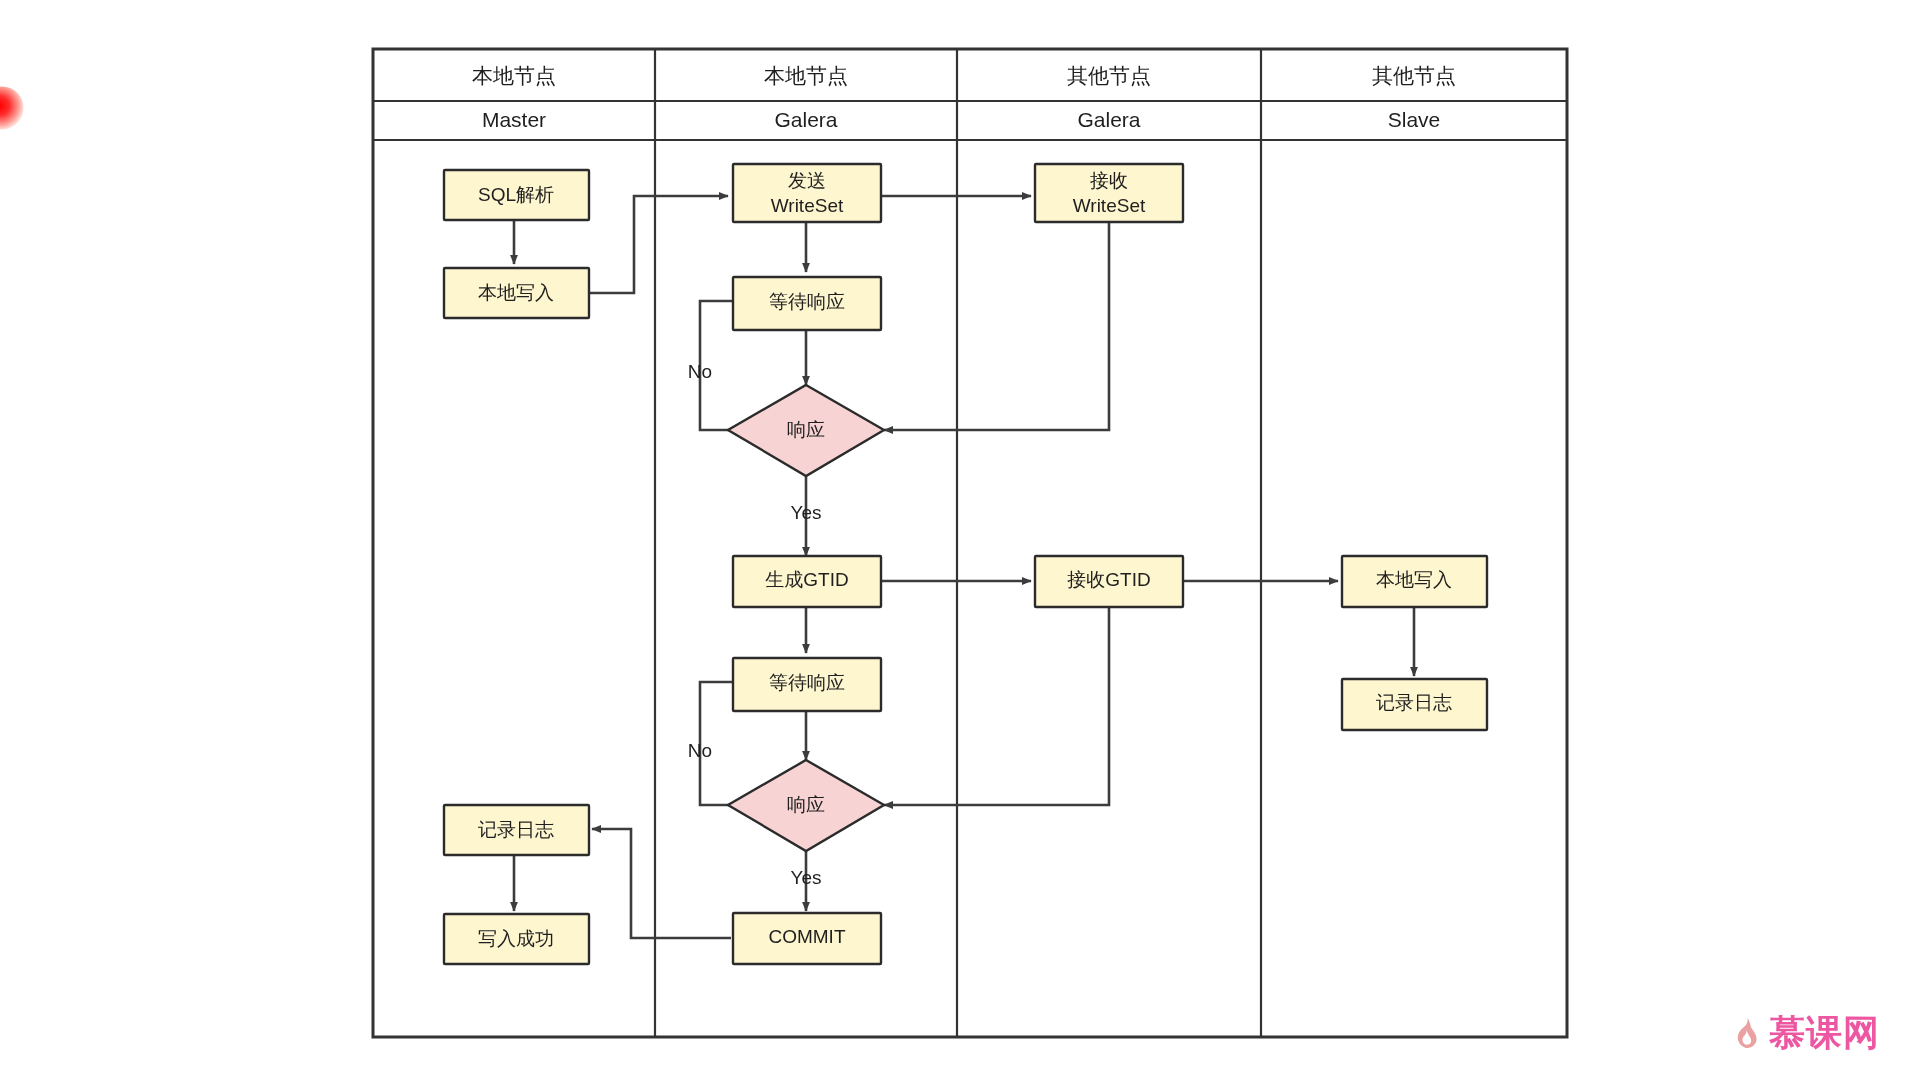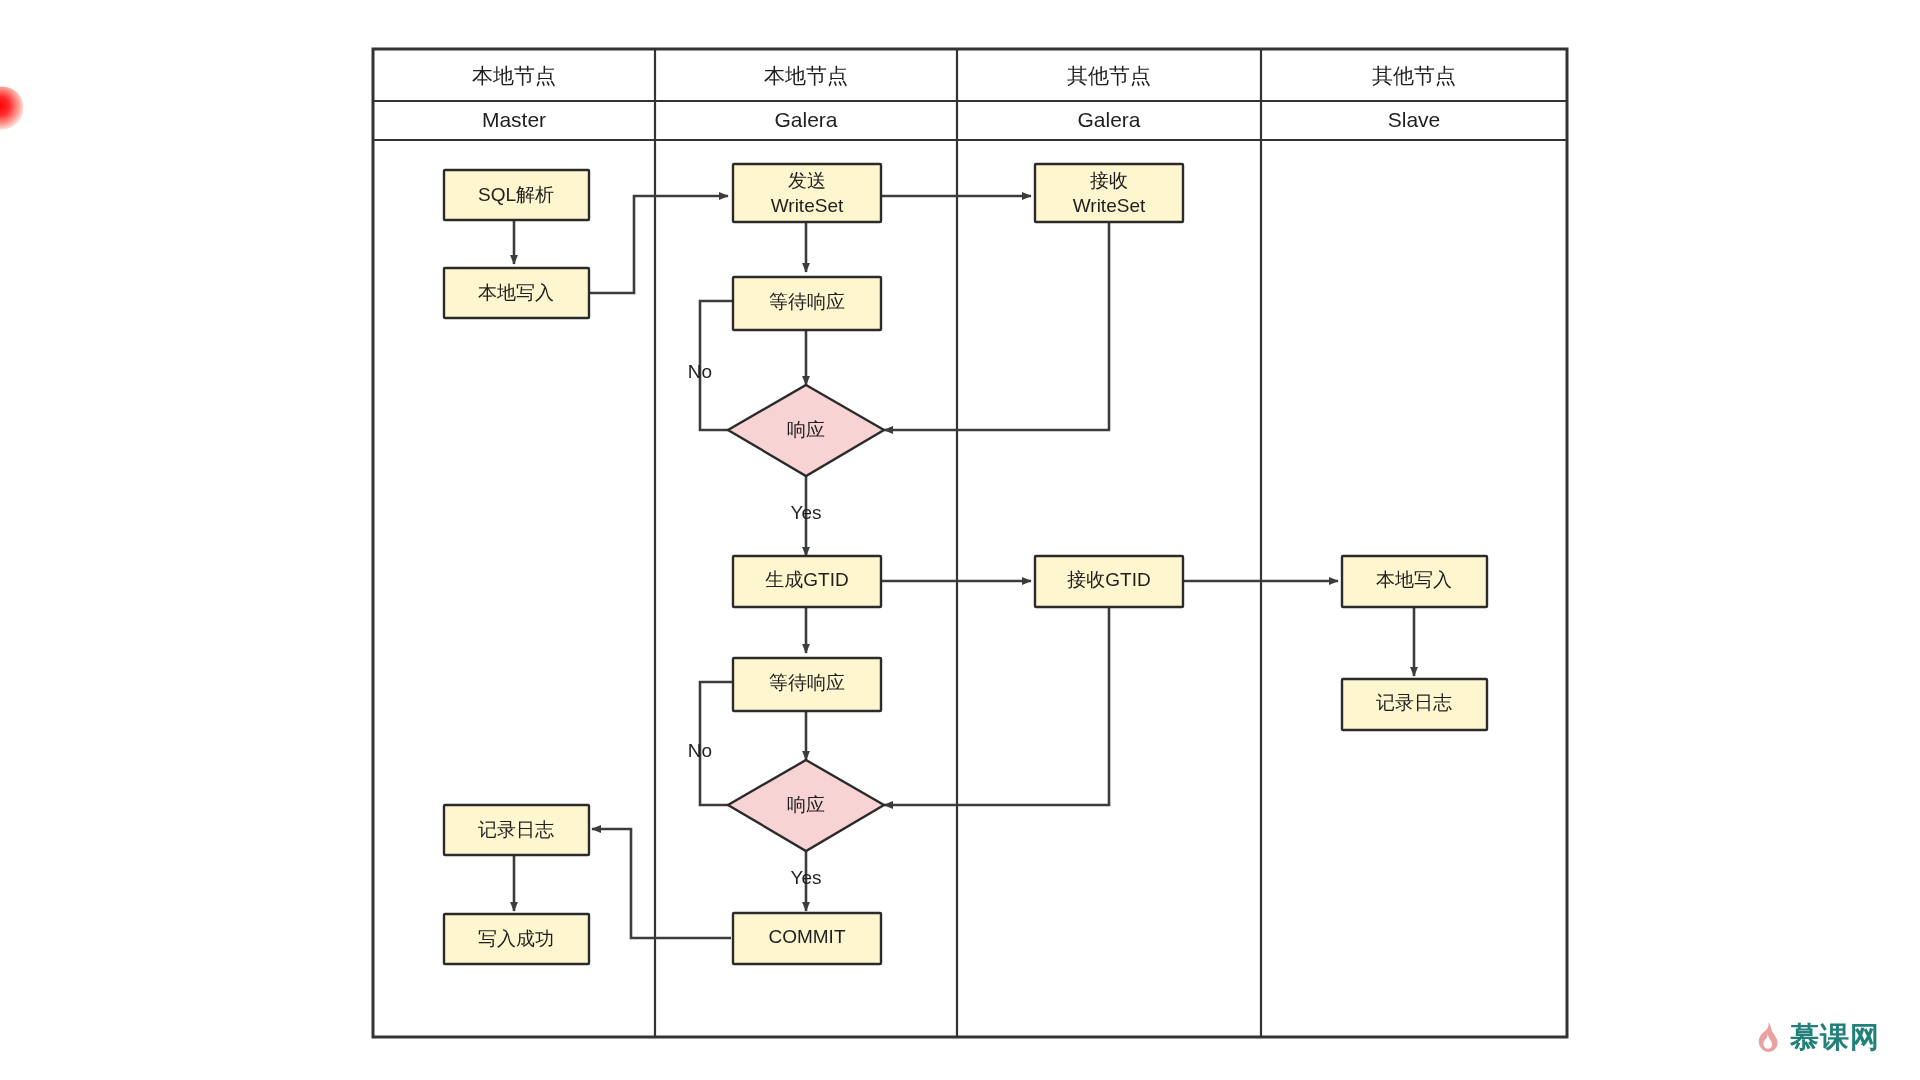--- a/index.html
+++ b/index.html
@@ -84,22 +84,22 @@
   #watermark {
     position: absolute;
     right: 40px;
     bottom: 22px;
     display: flex;
     align-items: center;
     gap: 8px;
     opacity: 0.92;
   }
   #watermark .wm-text {
-    font-size: 29px;
-    color: #0f766e;
+    font-size: 36px;
+    color: #ec4899;
     letter-spacing: 1px;
     font-family: Liberation Mono, monospace;
     font-weight: 600;
   }
 </style>
 </head>
 <body>
 
 <div id="stage">
 

